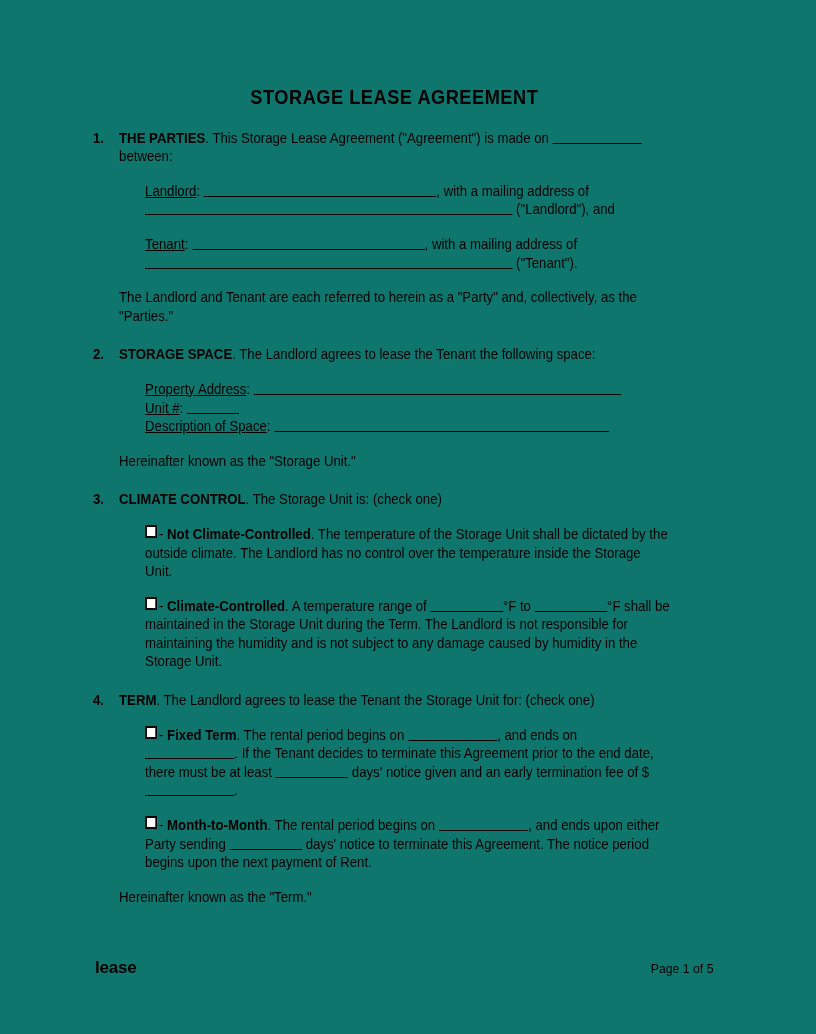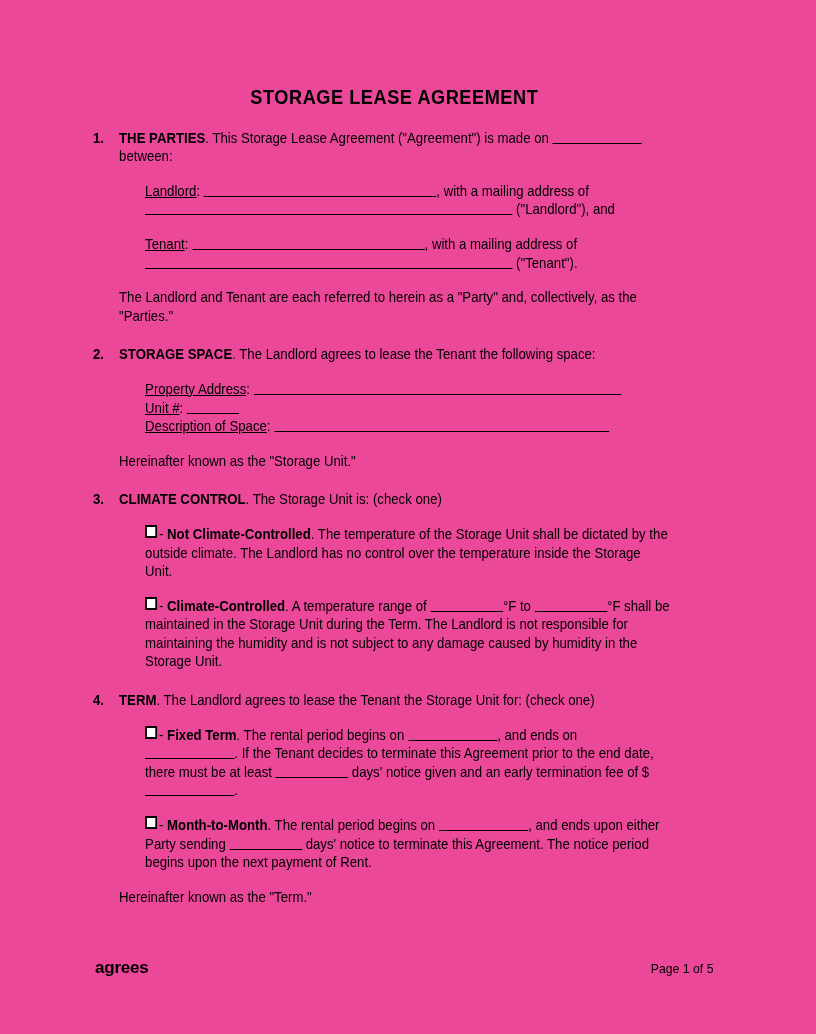--- a/index.html
+++ b/index.html
@@ -13,21 +13,21 @@
     position: relative;
     font-family: "Liberation Sans", sans-serif;
     color: #000000;
     -webkit-font-smoothing: none;
   }
   .page {
     position: absolute;
     left: 0; top: 0;
     width: 816px;
     height: 1034px;
-    background: #ec4899;
+    background: #0f766e;
     overflow: hidden;
   }
 
   
   .doc {
     position: absolute;
     left: 93px;
     top: 88px;
     width: 620px;
     font-size: 14.2px;
@@ -253,17 +253,17 @@
 
         <div class="sp-md"></div>
 
         <div>Hereinafter known as the "Term."</div>
       </span>
     </div>
 
   </div>
 
   <div class="footer">
-    <span class="brand">agrees</span>
+    <span class="brand">lease</span>
     <span class="pagenum">Page 1 of 5</span>
   </div>
 
 </div>
 
 </body></html>

